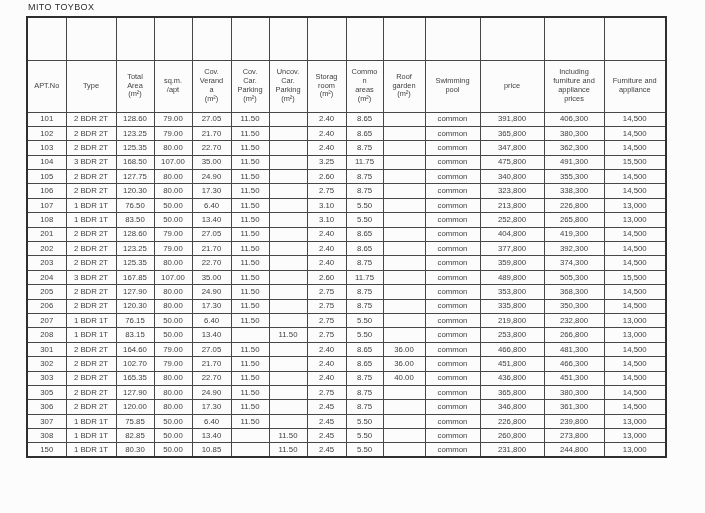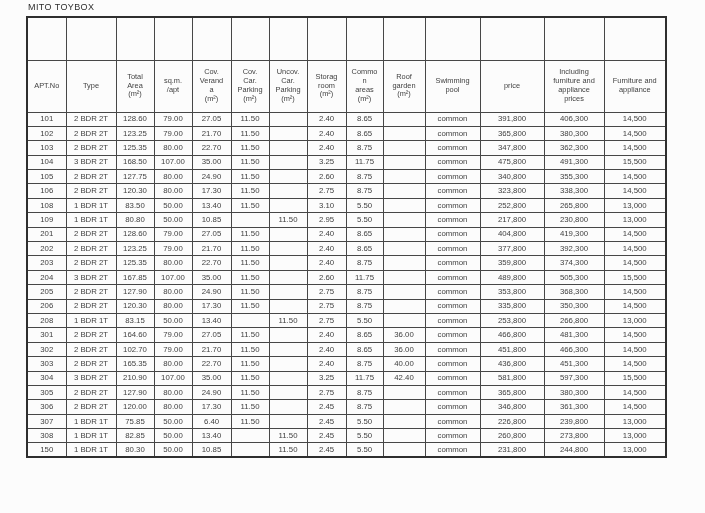--- a/index.html
+++ b/index.html
@@ -228,49 +228,49 @@
           <td></td>
           <td>2.75</td>
           <td>8.75</td>
           <td></td>
           <td>common</td>
           <td>323,800</td>
           <td>338,300</td>
           <td>14,500</td>
         </tr>
         <tr>
+          <td>107</td>
+          <td>1 BDR 1T</td>
+          <td>76.50</td>
+          <td>50.00</td>
+          <td>6.40</td>
+          <td>11.50</td>
+          <td></td>
+          <td>3.10</td>
+          <td>5.50</td>
+          <td></td>
+          <td>common</td>
+          <td>213,800</td>
+          <td>226,800</td>
+          <td>13,000</td>
+        </tr>
+        <tr>
           <td>108</td>
           <td>1 BDR 1T</td>
           <td>83.50</td>
           <td>50.00</td>
           <td>13.40</td>
           <td>11.50</td>
           <td></td>
           <td>3.10</td>
           <td>5.50</td>
           <td></td>
           <td>common</td>
           <td>252,800</td>
           <td>265,800</td>
-          <td>13,000</td>
-        </tr>
-        <tr>
-          <td>109</td>
-          <td>1 BDR 1T</td>
-          <td>80.80</td>
-          <td>50.00</td>
-          <td>10.85</td>
-          <td></td>
-          <td>11.50</td>
-          <td>2.95</td>
-          <td>5.50</td>
-          <td></td>
-          <td>common</td>
-          <td>217,800</td>
-          <td>230,800</td>
           <td>13,000</td>
         </tr>
         <tr>
           <td>201</td>
           <td>2 BDR 2T</td>
           <td>128.60</td>
           <td>79.00</td>
           <td>27.05</td>
           <td>11.50</td>
           <td></td>
@@ -356,20 +356,36 @@
           <td></td>
           <td>2.75</td>
           <td>8.75</td>
           <td></td>
           <td>common</td>
           <td>335,800</td>
           <td>350,300</td>
           <td>14,500</td>
         </tr>
         <tr>
+          <td>207</td>
+          <td>1 BDR 1T</td>
+          <td>76.15</td>
+          <td>50.00</td>
+          <td>6.40</td>
+          <td>11.50</td>
+          <td></td>
+          <td>2.75</td>
+          <td>5.50</td>
+          <td></td>
+          <td>common</td>
+          <td>219,800</td>
+          <td>232,800</td>
+          <td>13,000</td>
+        </tr>
+        <tr>
           <td>208</td>
           <td>1 BDR 1T</td>
           <td>83.15</td>
           <td>50.00</td>
           <td>13.40</td>
           <td></td>
           <td>11.50</td>
           <td>2.75</td>
           <td>5.50</td>
           <td></td>
@@ -418,36 +434,20 @@
           <td>22.70</td>
           <td>11.50</td>
           <td></td>
           <td>2.40</td>
           <td>8.75</td>
           <td>40.00</td>
           <td>common</td>
           <td>436,800</td>
           <td>451,300</td>
           <td>14,500</td>
-        </tr>
-        <tr>
-          <td>304</td>
-          <td>3 BDR 2T</td>
-          <td>210.90</td>
-          <td>107.00</td>
-          <td>35.00</td>
-          <td>11.50</td>
-          <td></td>
-          <td>3.25</td>
-          <td>11.75</td>
-          <td>42.40</td>
-          <td>common</td>
-          <td>581,800</td>
-          <td>597,300</td>
-          <td>15,500</td>
         </tr>
         <tr>
           <td>305</td>
           <td>2 BDR 2T</td>
           <td>127.90</td>
           <td>80.00</td>
           <td>24.90</td>
           <td>11.50</td>
           <td></td>
           <td>2.75</td>

